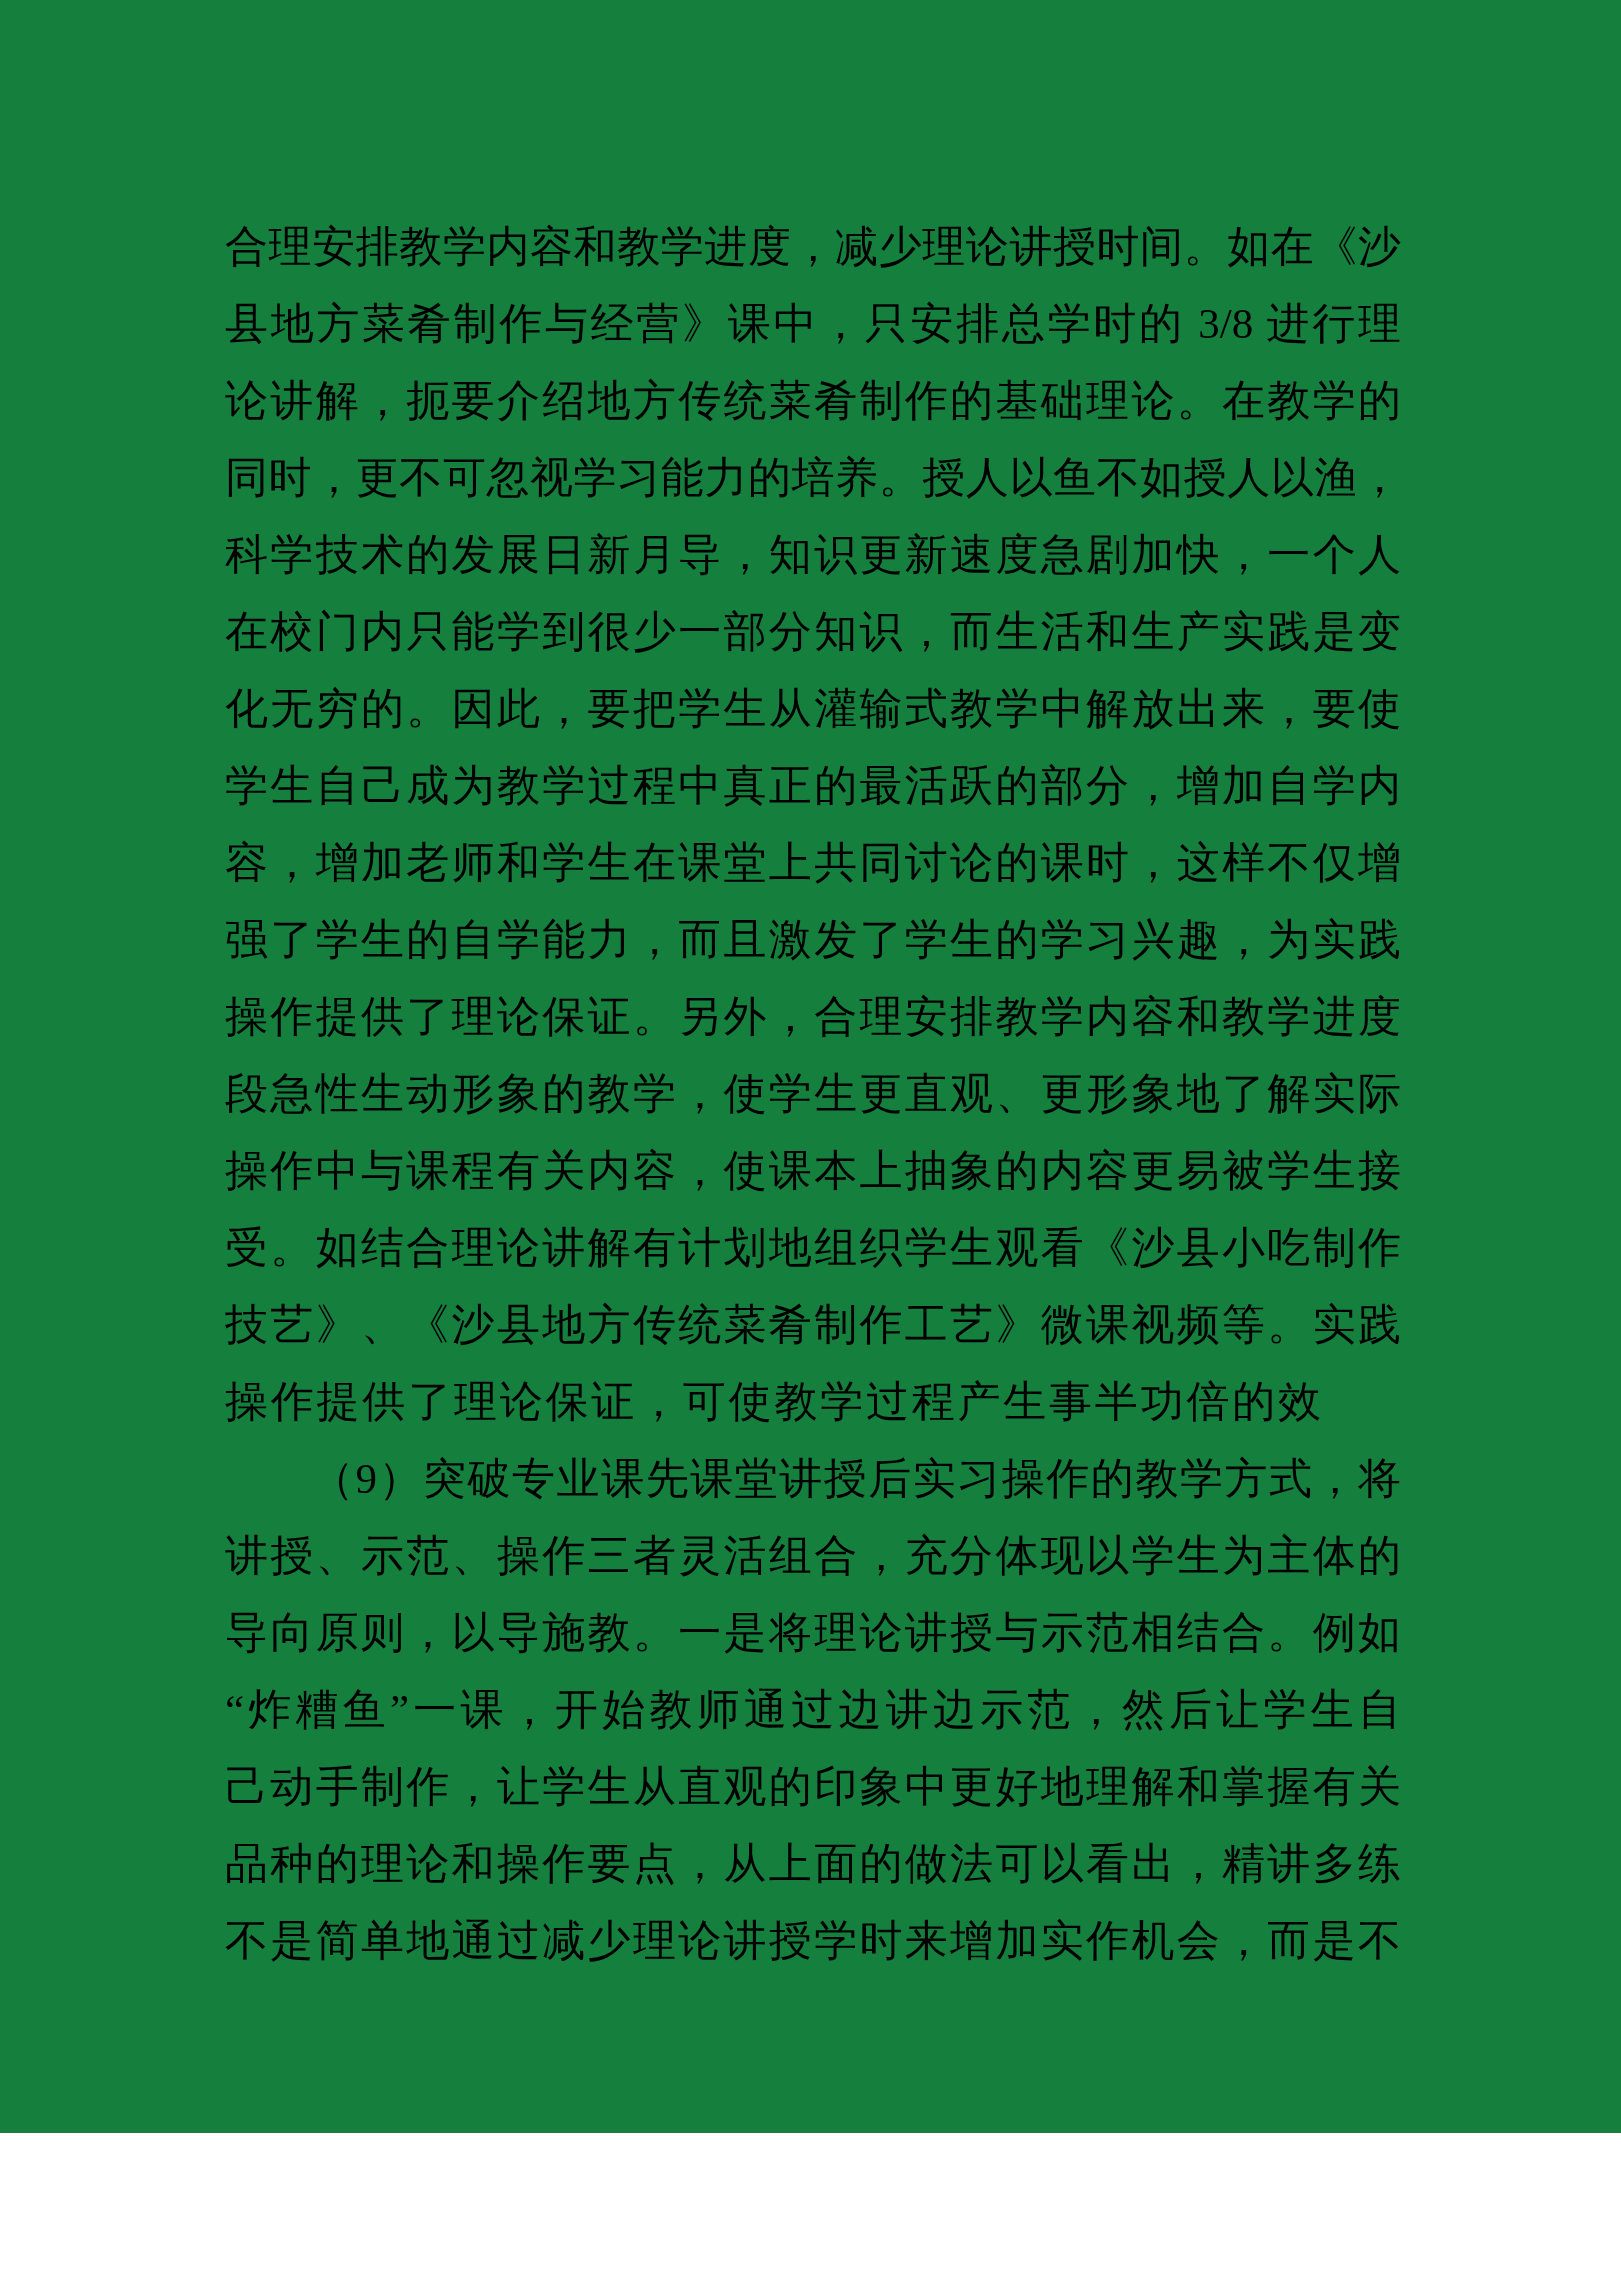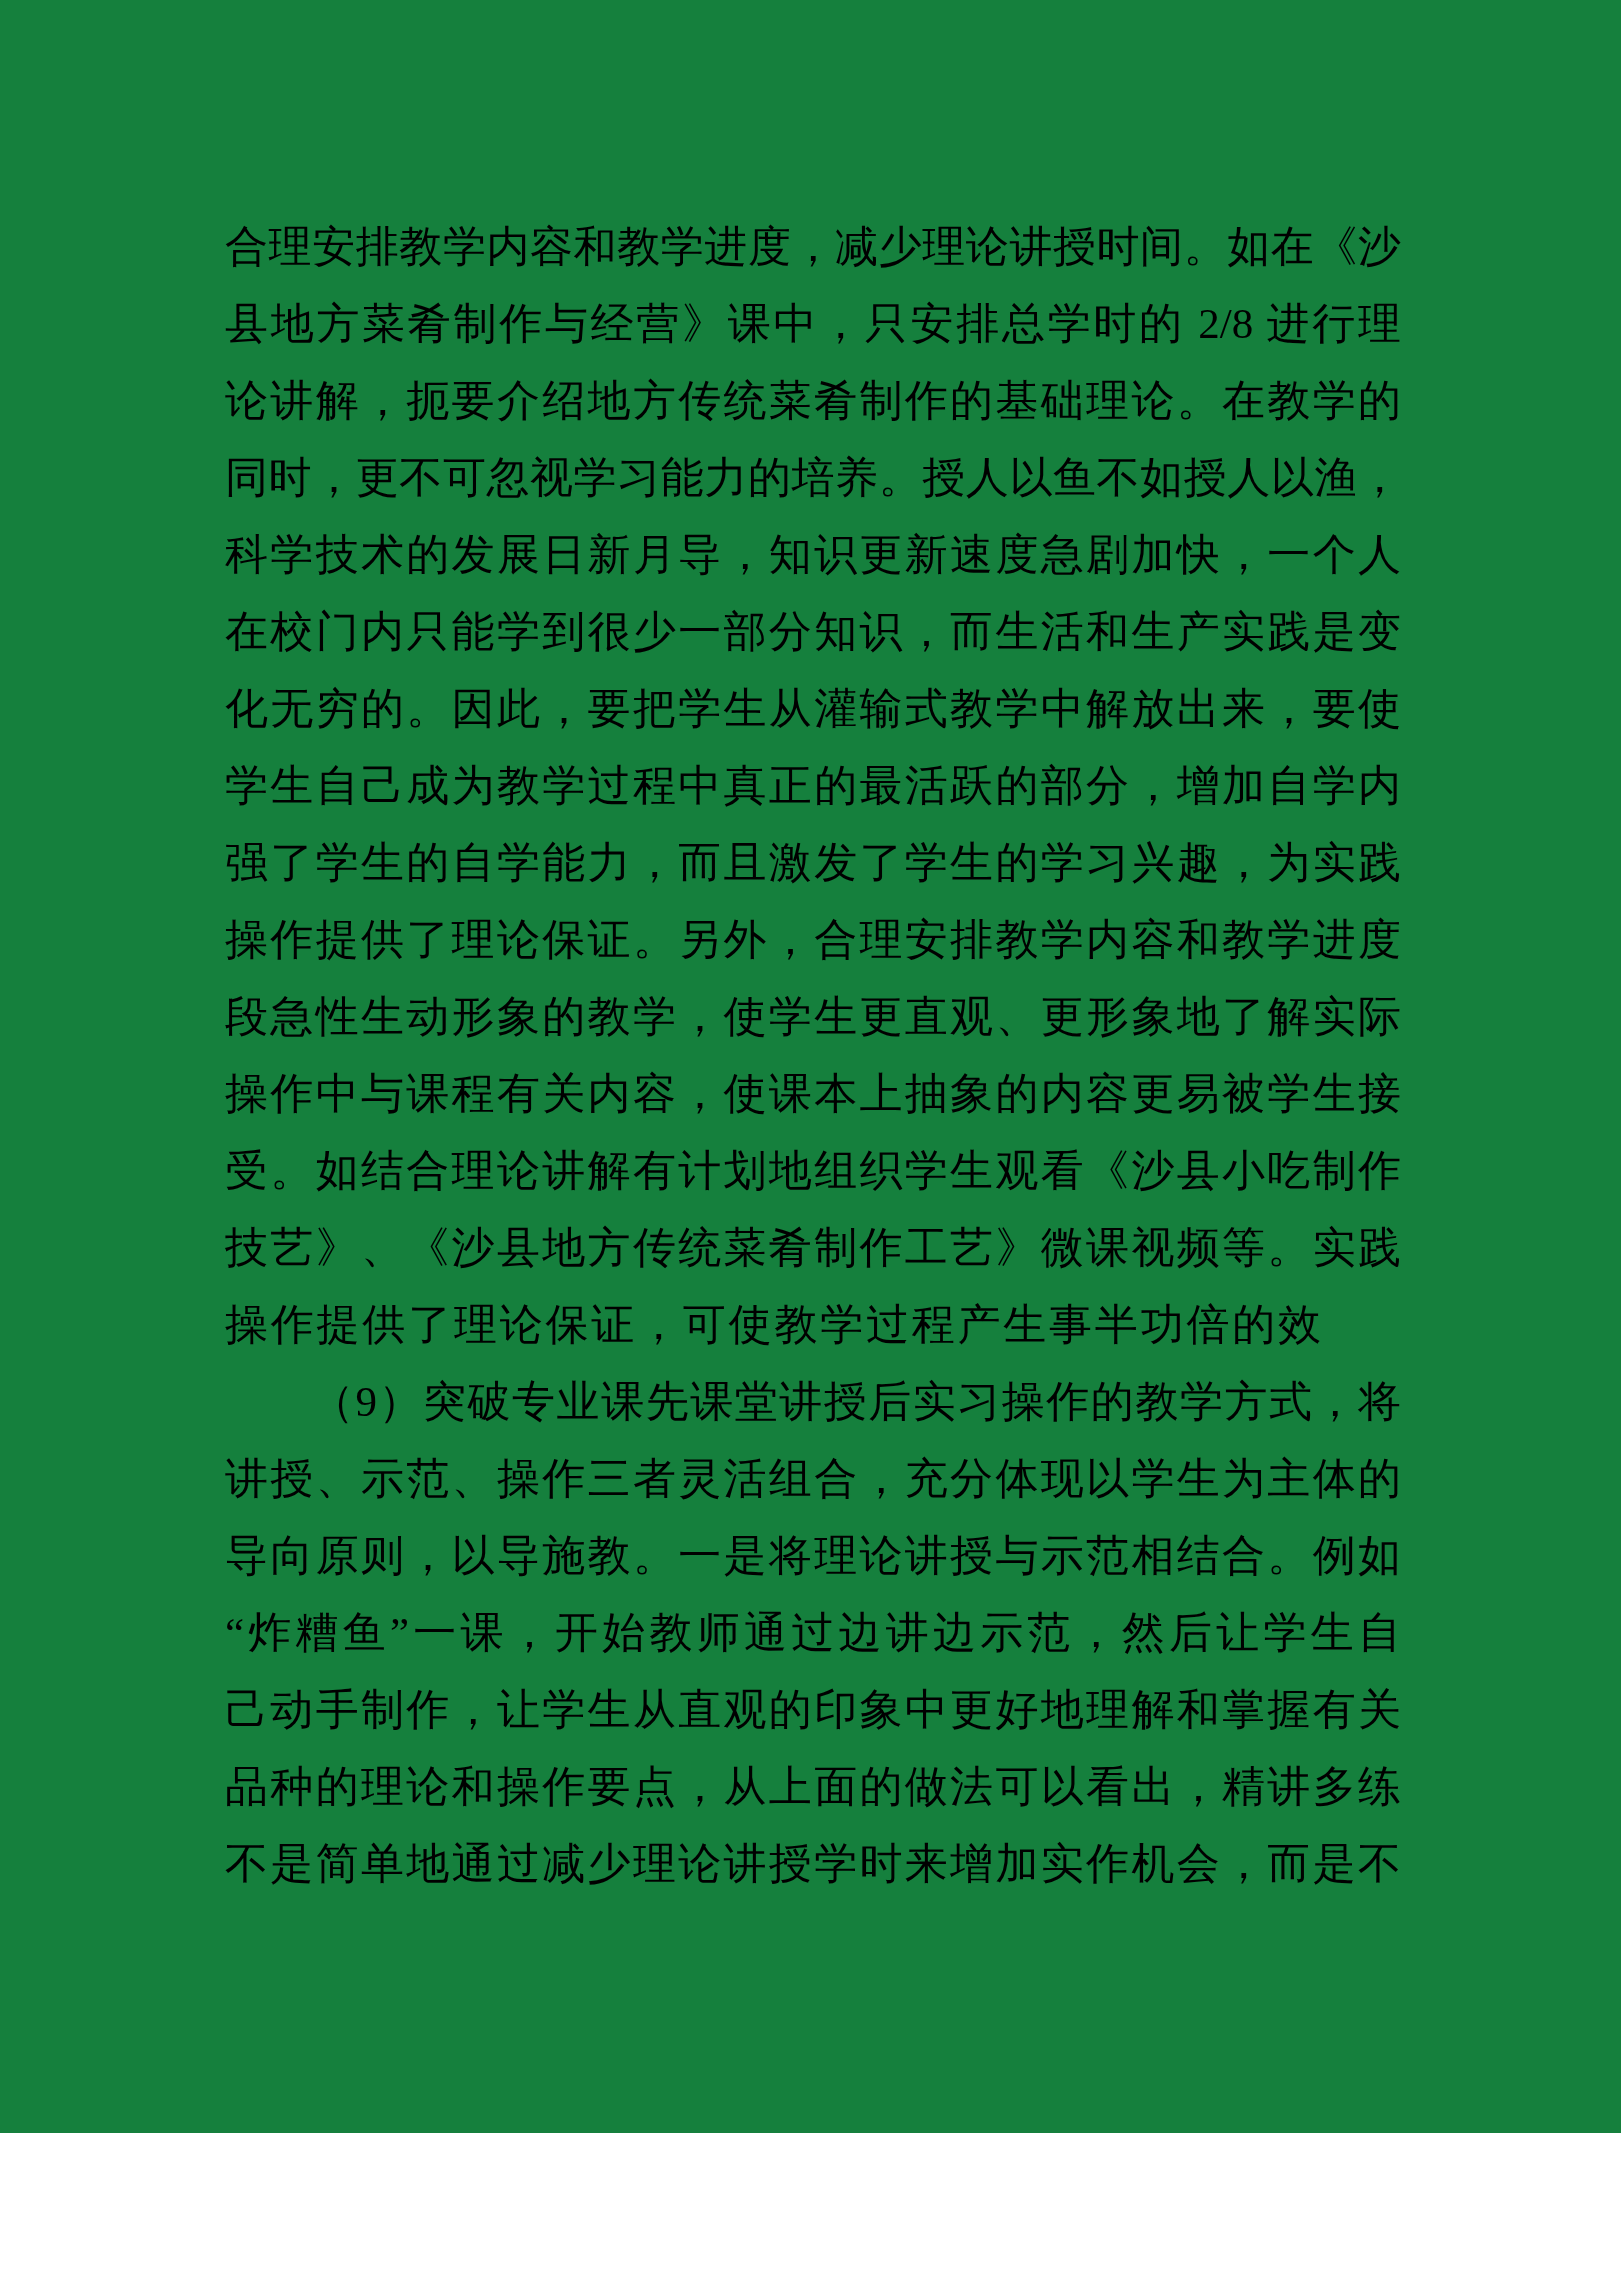--- a/index.html
+++ b/index.html
@@ -52,27 +52,28 @@
     color: #000000;
     text-decoration: underline;
   }
 </style>
 </head>
 <body>
 
 <div class="page">
   <div class="text-block">
     <div class="line">合理安排教学内容和教学进度，减少理论讲授时间。如在《沙</div>
-    <div class="line">县地方菜肴制作与经营》课中，只安排总学时的 2/8 进行理</div>
+    <div class="line">县地方菜肴制作与经营》课中，只安排总学时的 3/8 进行理</div>
     <div class="line">论讲解，扼要介绍地方传统菜肴制作的基础理论。在教学的</div>
     <div class="line">同时，更不可忽视学习能力的培养。授人以鱼不如授人以渔，</div>
     <div class="line">科学技术的发展日新月导，知识更新速度急剧加快，一个人</div>
     <div class="line">在校门内只能学到很少一部分知识，而生活和生产实践是变</div>
     <div class="line">化无穷的。因此，要把学生从灌输式教学中解放出来，要使</div>
     <div class="line">学生自己成为教学过程中真正的最活跃的部分，增加自学内</div>
+    <div class="line">容，增加老师和学生在课堂上共同讨论的课时，这样不仅增</div>
     <div class="line">强了学生的自学能力，而且激发了学生的学习兴趣，为实践</div>
     <div class="line">操作提供了理论保证。另外，合理安排教学内容和教学进度</div>
     <div class="line">段急性生动形象的教学，使学生更直观、更形象地了解实际</div>
     <div class="line">操作中与课程有关内容，使课本上抽象的内容更易被学生接</div>
     <div class="line">受。如结合理论讲解有计划地组织学生观看《沙县小吃制作</div>
     <div class="line">技艺》、《沙县地方传统菜肴制作工艺》微课视频等。实践</div>
     <div class="line short">操作提供了理论保证，可使教学过程产生事半功倍的效果。</div>
     <div class="line indent">（9）突破专业课先课堂讲授后实习操作的教学方式，将</div>
     <div class="line">讲授、示范、操作三者灵活组合，充分体现以学生为主体的</div>
     <div class="line">导向原则，以导施教。一是将理论讲授与示范相结合。例如</div>

